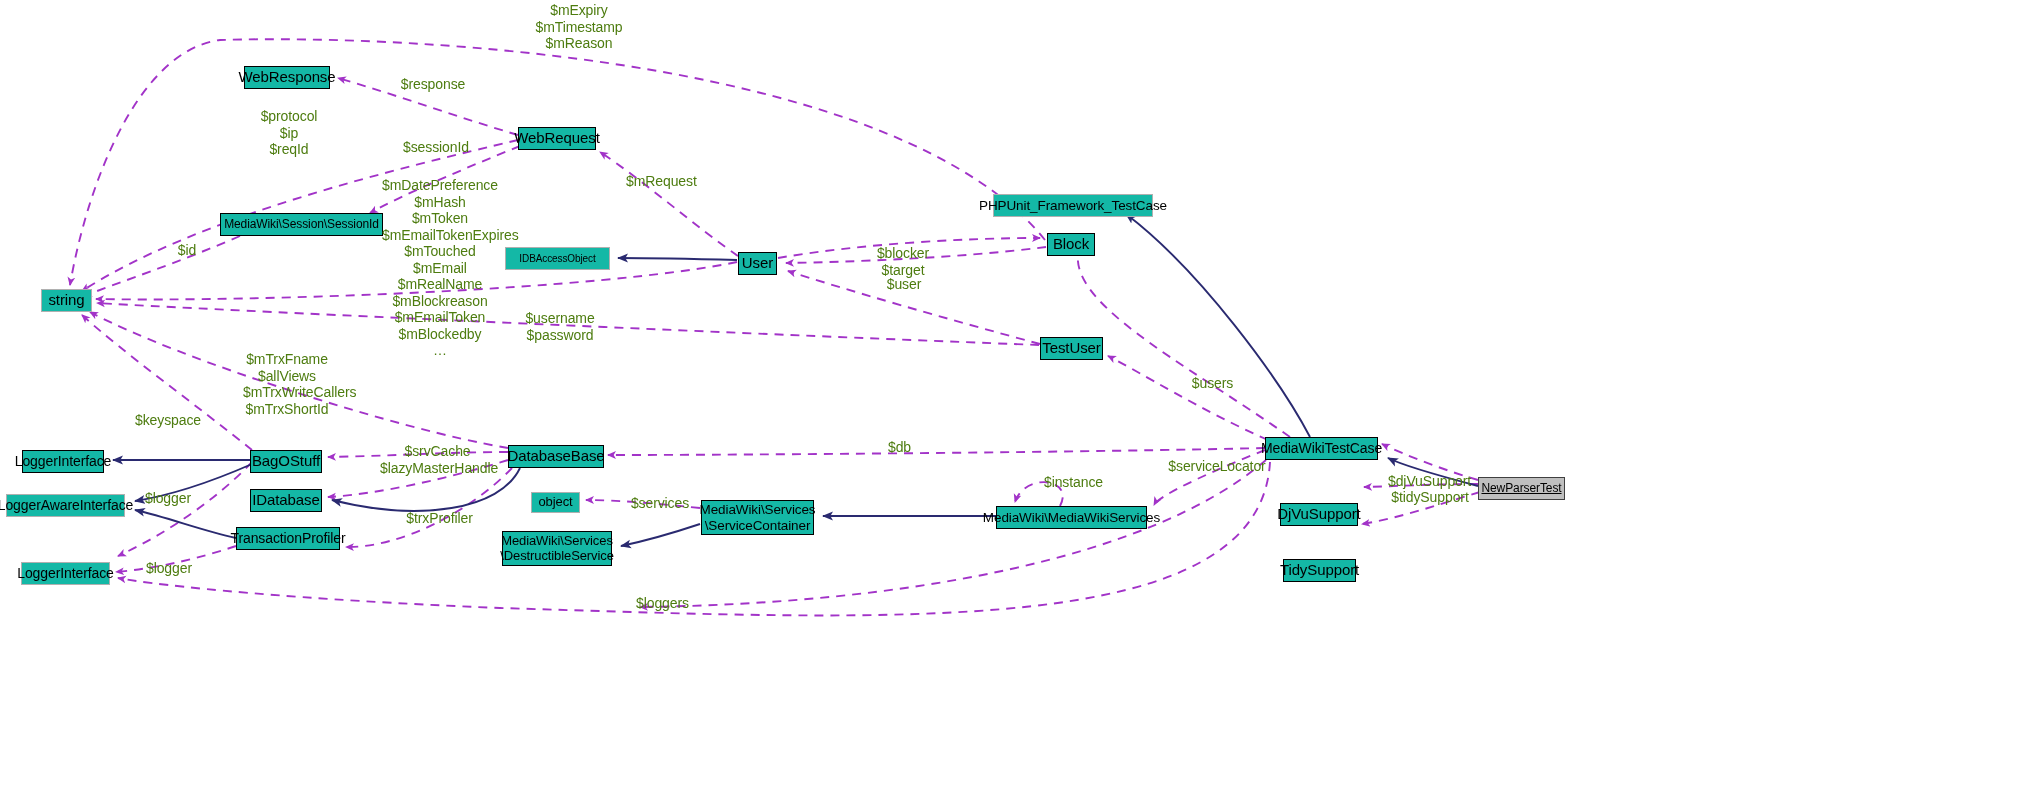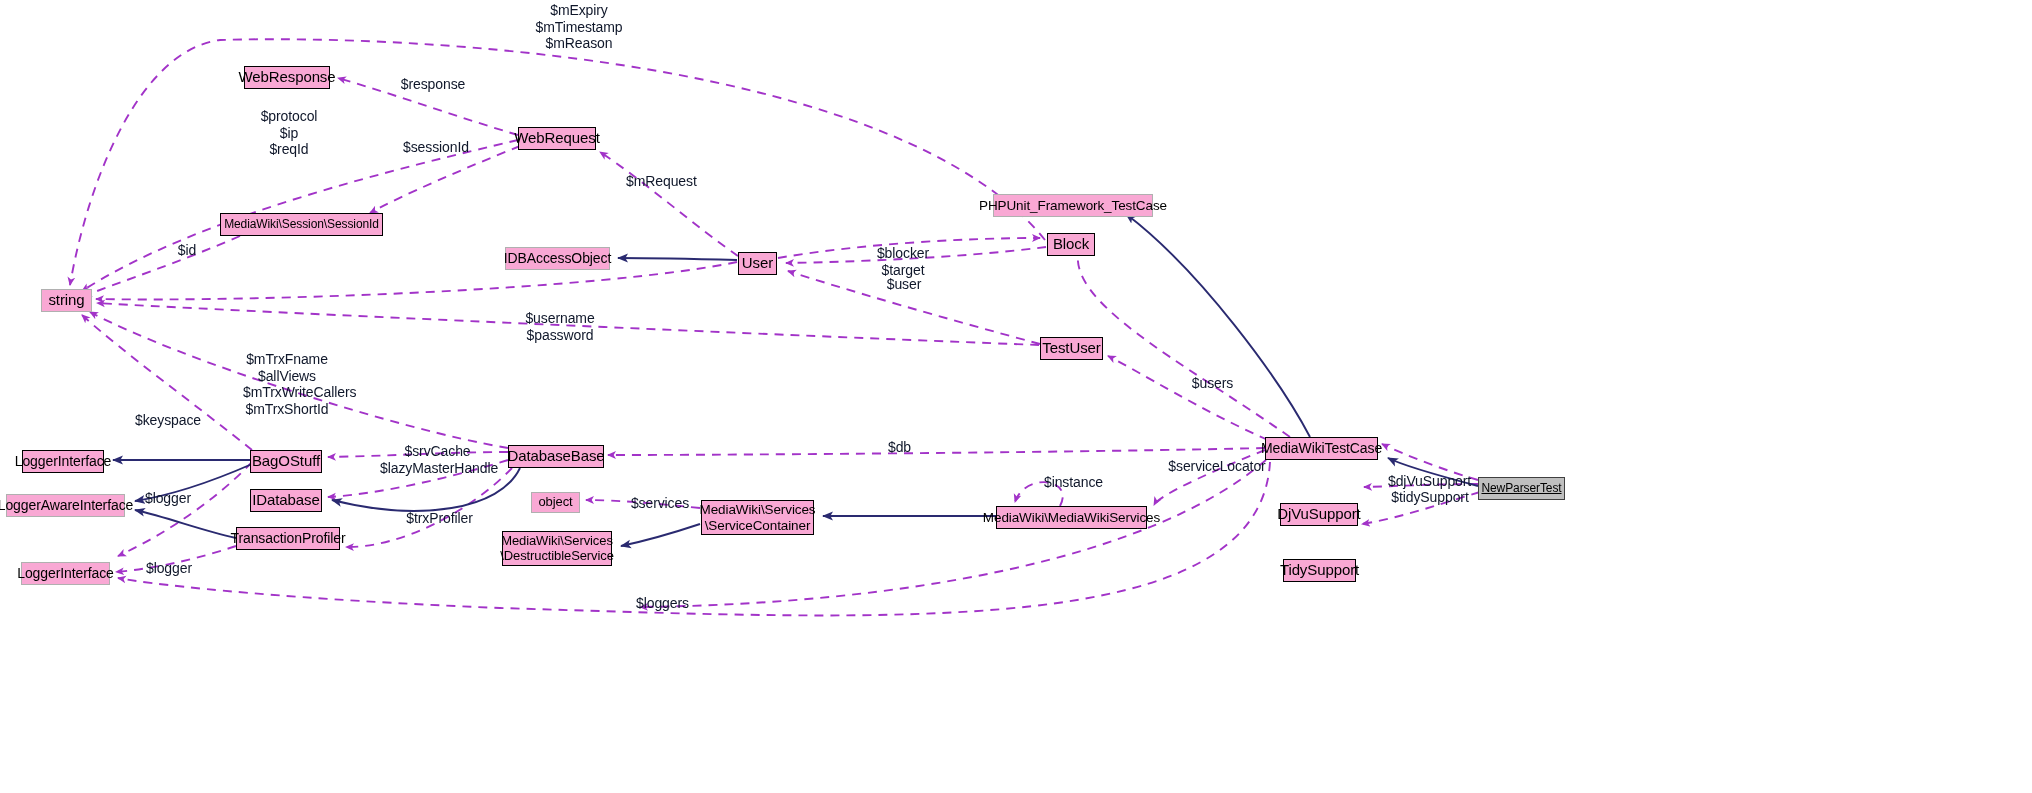--- a/index.html
+++ b/index.html
@@ -29,38 +29,38 @@
   .node {
     position: absolute;
     box-sizing: border-box;
     display: flex;
     align-items: center;
     justify-content: center;
     text-align: center;
     font-size: 15px;
     line-height: 1.12;
     color: #000000;
-    background: #f9a8d4;
+    background: #14b8a6;
     border: 1.6px solid #000000;
     white-space: pre;
     letter-spacing: -0.1px;
   }
   .node.faded {
     border-color: #b0b0b0;
     color: #000000;
   }
   .node.current {
     background: #bfbfbf;
     border-color: #404040;
   }
   .edge-label {
     position: absolute;
     font-size: 14px;
     line-height: 1.18;
-    color: #0f172a;
+    color: #4d7c0f;
     white-space: pre;
     text-align: center;
     letter-spacing: -0.1px;
   }
 </style>
 </head>
 <body>
 
 <div id="diagram-root">
 
@@ -156,21 +156,21 @@
       <path d="M996,516 C930,516 870,516 823,516"></path>
     </g>
   </svg>
 
   <div class="node" style="left:244px;top:66px;width:86px;height:23px;">WebResponse</div>
 
   <div class="node" style="left:518px;top:127px;width:78px;height:23px;">WebRequest</div>
 
   <div class="node" style="left:212px;top:213px;width:163px;height:23px;font-size:12px;margin-left:8px;">MediaWiki\Session\SessionId</div>
 
-  <div class="node faded" style="left:505px;top:247px;width:105px;height:23px;font-size:14px;">IDBAccessObject</div>
+  <div class="node faded" style="left:505px;top:247px;width:105px;height:23px;font-size:10px;">IDBAccessObject</div>
 
   <div class="node faded" style="left:993px;top:194px;width:160px;height:23px;font-size:13.5px;">PHPUnit_Framework_TestCase</div>
 
   <div class="node" style="left:738px;top:252px;width:39px;height:23px;">User</div>
 
   <div class="node" style="left:1047px;top:233px;width:48px;height:23px;">Block</div>
 
   <div class="node faded" style="left:41px;top:289px;width:51px;height:23px;">string</div>
 
   <div class="node" style="left:1040px;top:337px;width:63px;height:23px;">TestUser</div>
@@ -212,20 +212,31 @@
 $mReason</div>
 
   <div class="edge-label" style="left:398px;top:76px;width:70px;">$response</div>
 
   <div class="edge-label" style="left:258px;top:108px;width:62px;">$protocol
 $ip
 $reqId</div>
 
   <div class="edge-label" style="left:400px;top:139px;width:72px;">$sessionId</div>
 
+  <div class="edge-label" style="left:382px;top:177px;width:116px;">$mDatePreference
+$mHash
+$mToken
+$mEmailTokenExpires
+$mTouched
+$mEmail
+$mRealName
+$mBlockreason
+$mEmailToken
+$mBlockedby
+…</div>
 
   <div class="edge-label" style="left:626px;top:173px;width:70px;">$mRequest</div>
 
 
   <div class="edge-label" style="left:873px;top:245px;width:60px;">$blocker
 $target</div>
 
   <div class="edge-label" style="left:174px;top:242px;width:26px;">$id</div>
 
   <div class="edge-label" style="left:884px;top:276px;width:40px;">$user</div>

